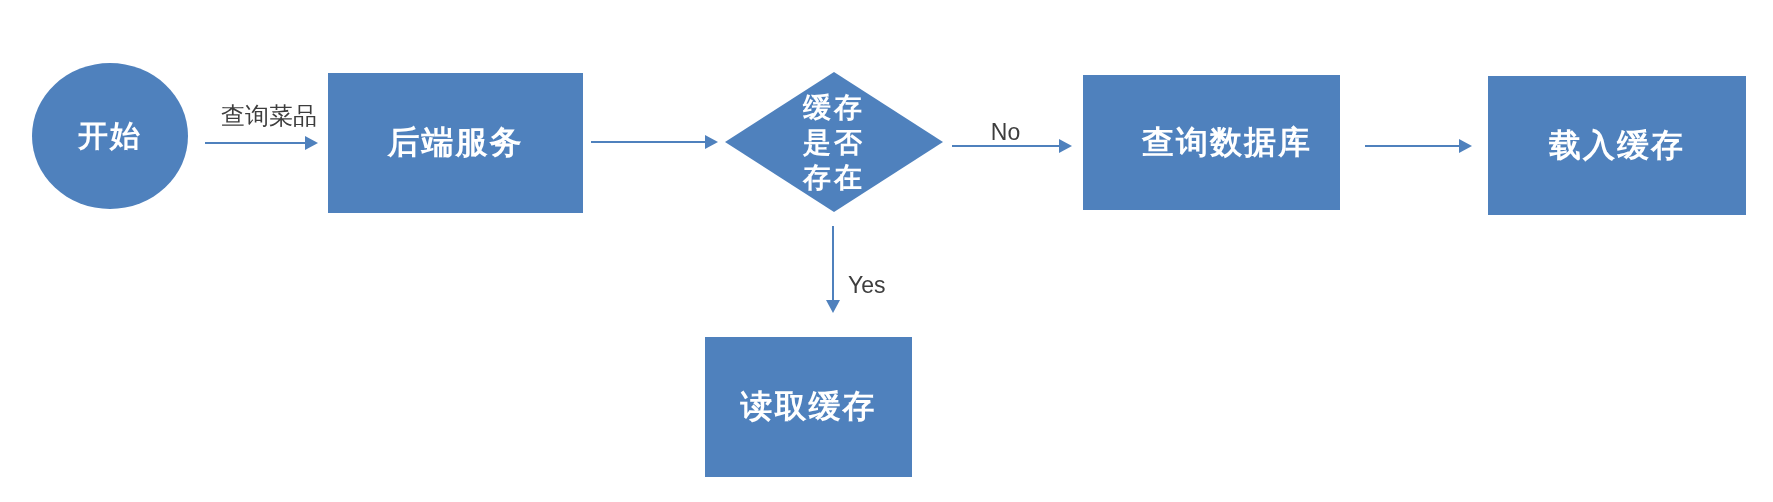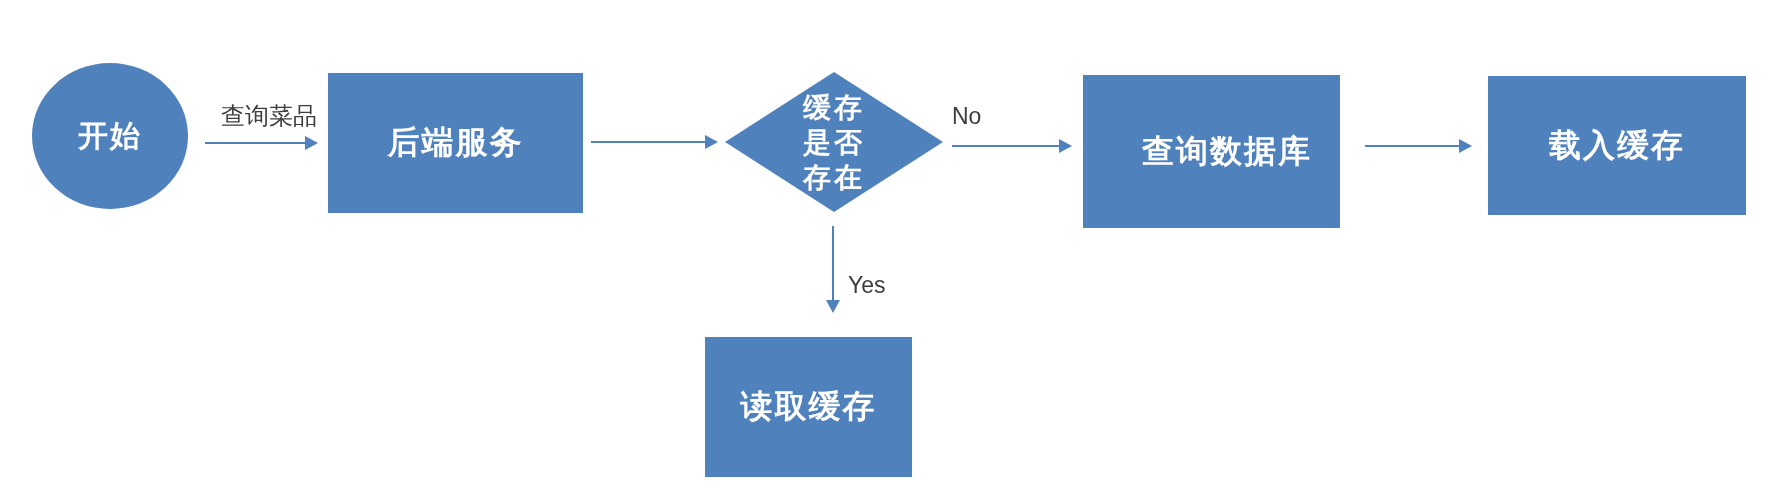--- a/index.html
+++ b/index.html
@@ -110,24 +110,24 @@
   </div>
 
   <div class="arrow-h" style="left:591px; top:141px; width:114px;"></div>
 
   <div class="node diamond" style="left:725px; top:72px; width:218px; height:140px;">
     <span>缓存</span>
     <span>是否</span>
     <span>存在</span>
   </div>
 
-  <div class="edge-label small" style="left:952px; top:103px; width:107px; ">No</div>
+  <div class="edge-label small" style="left:952px; top:119px; width:107px; text-align:center;">No</div>
   <div class="arrow-h" style="left:952px; top:145px; width:107px;"></div>
 
-  <div class="node" style="left:1083px; top:75px; width:257px; height:153px;padding-left:31px;">
+  <div class="node" style="left:1083px; top:75px; width:257px; height:135px;padding-left:31px;">
     <span>查询数据库</span>
   </div>
 
   <div class="arrow-h" style="left:1365px; top:145px; width:94px;"></div>
 
   <div class="node" style="left:1488px; top:76px; width:258px; height:139px;">
     <span>载入缓存</span>
   </div>
 
   <div class="arrow-v" style="left:832px; top:226px; height:74px;"></div>

